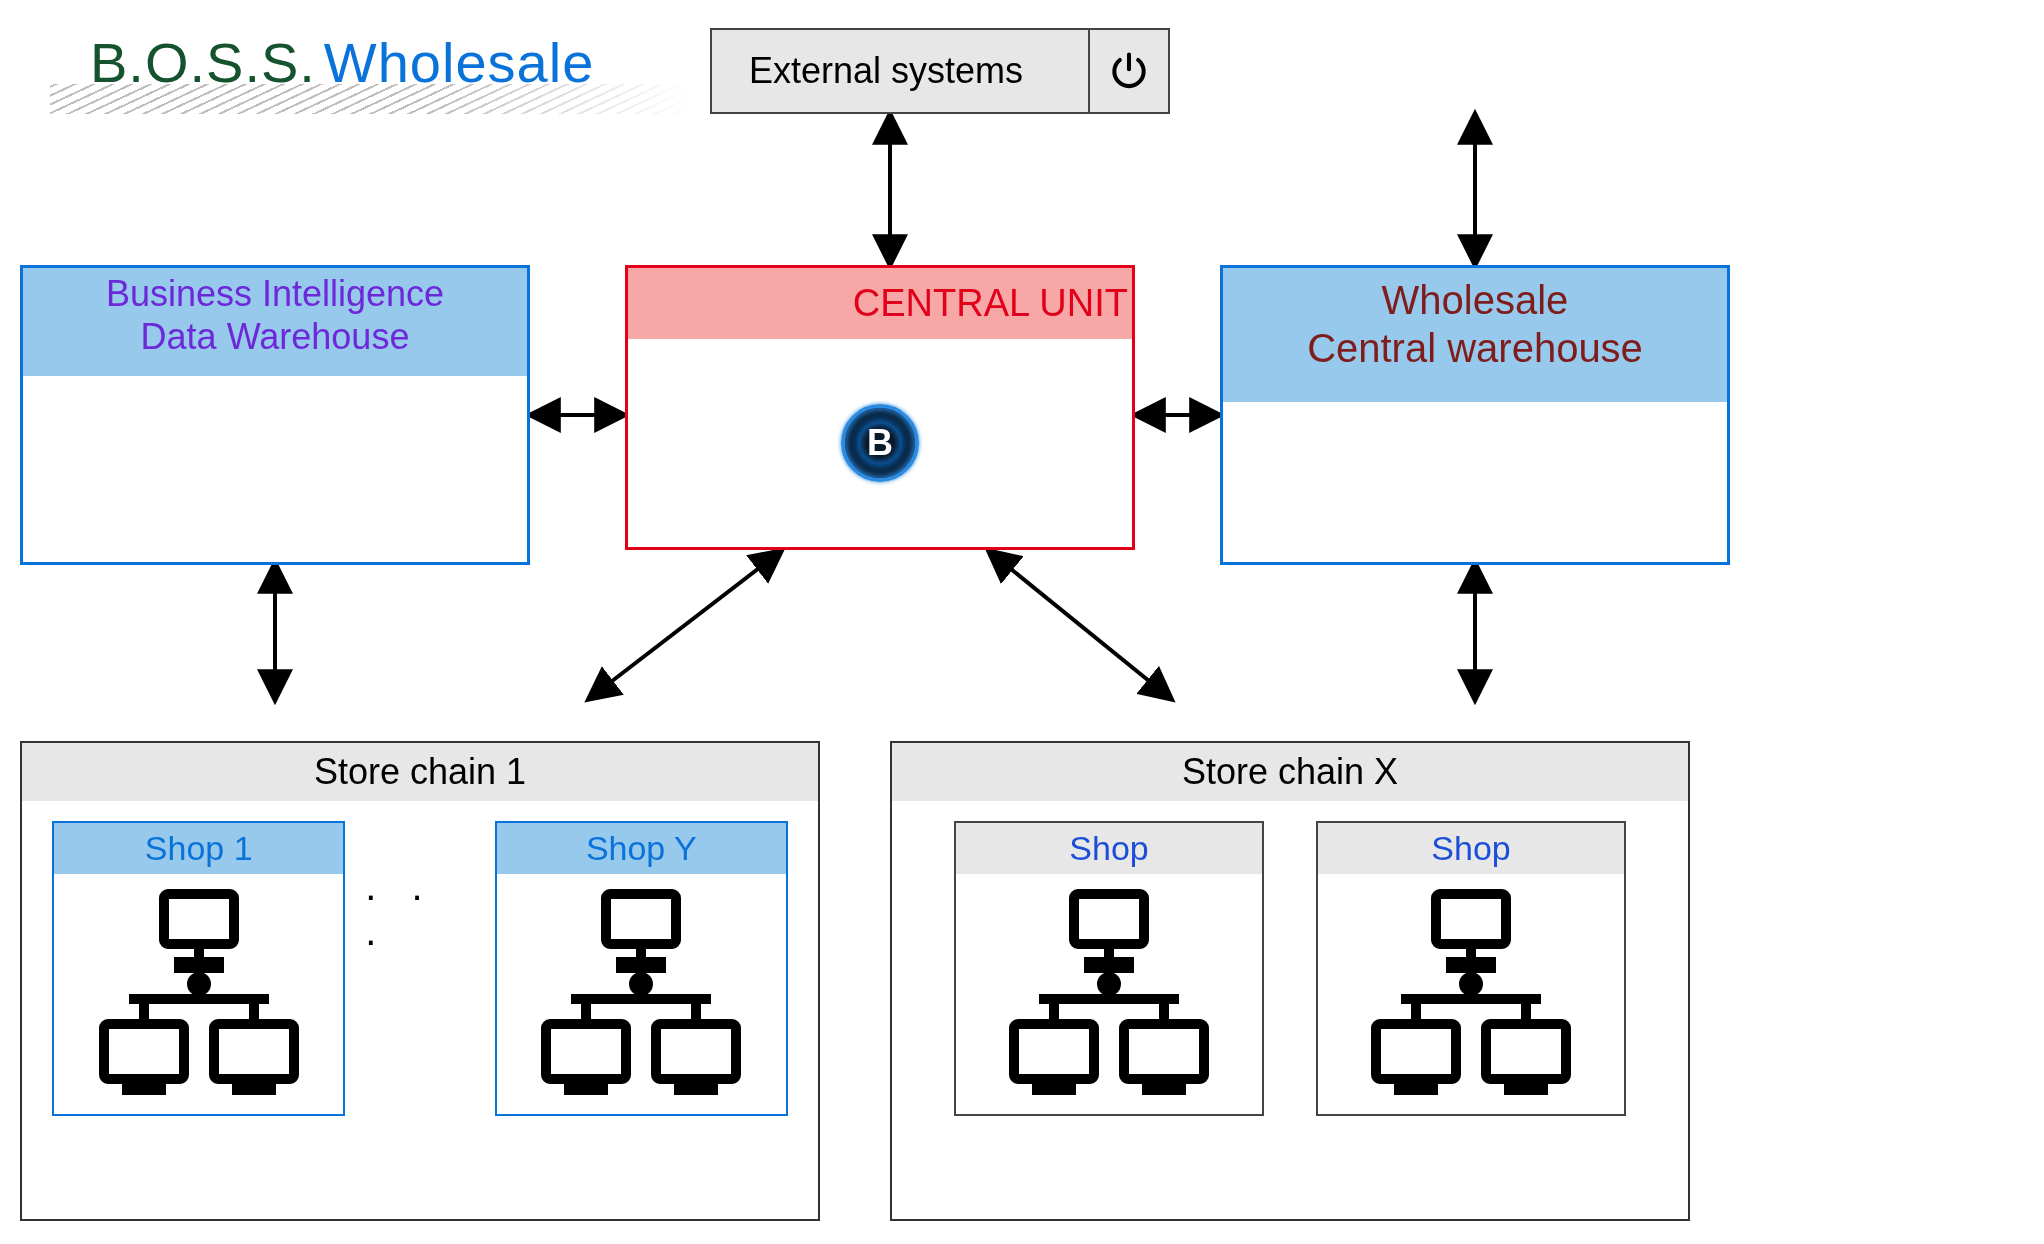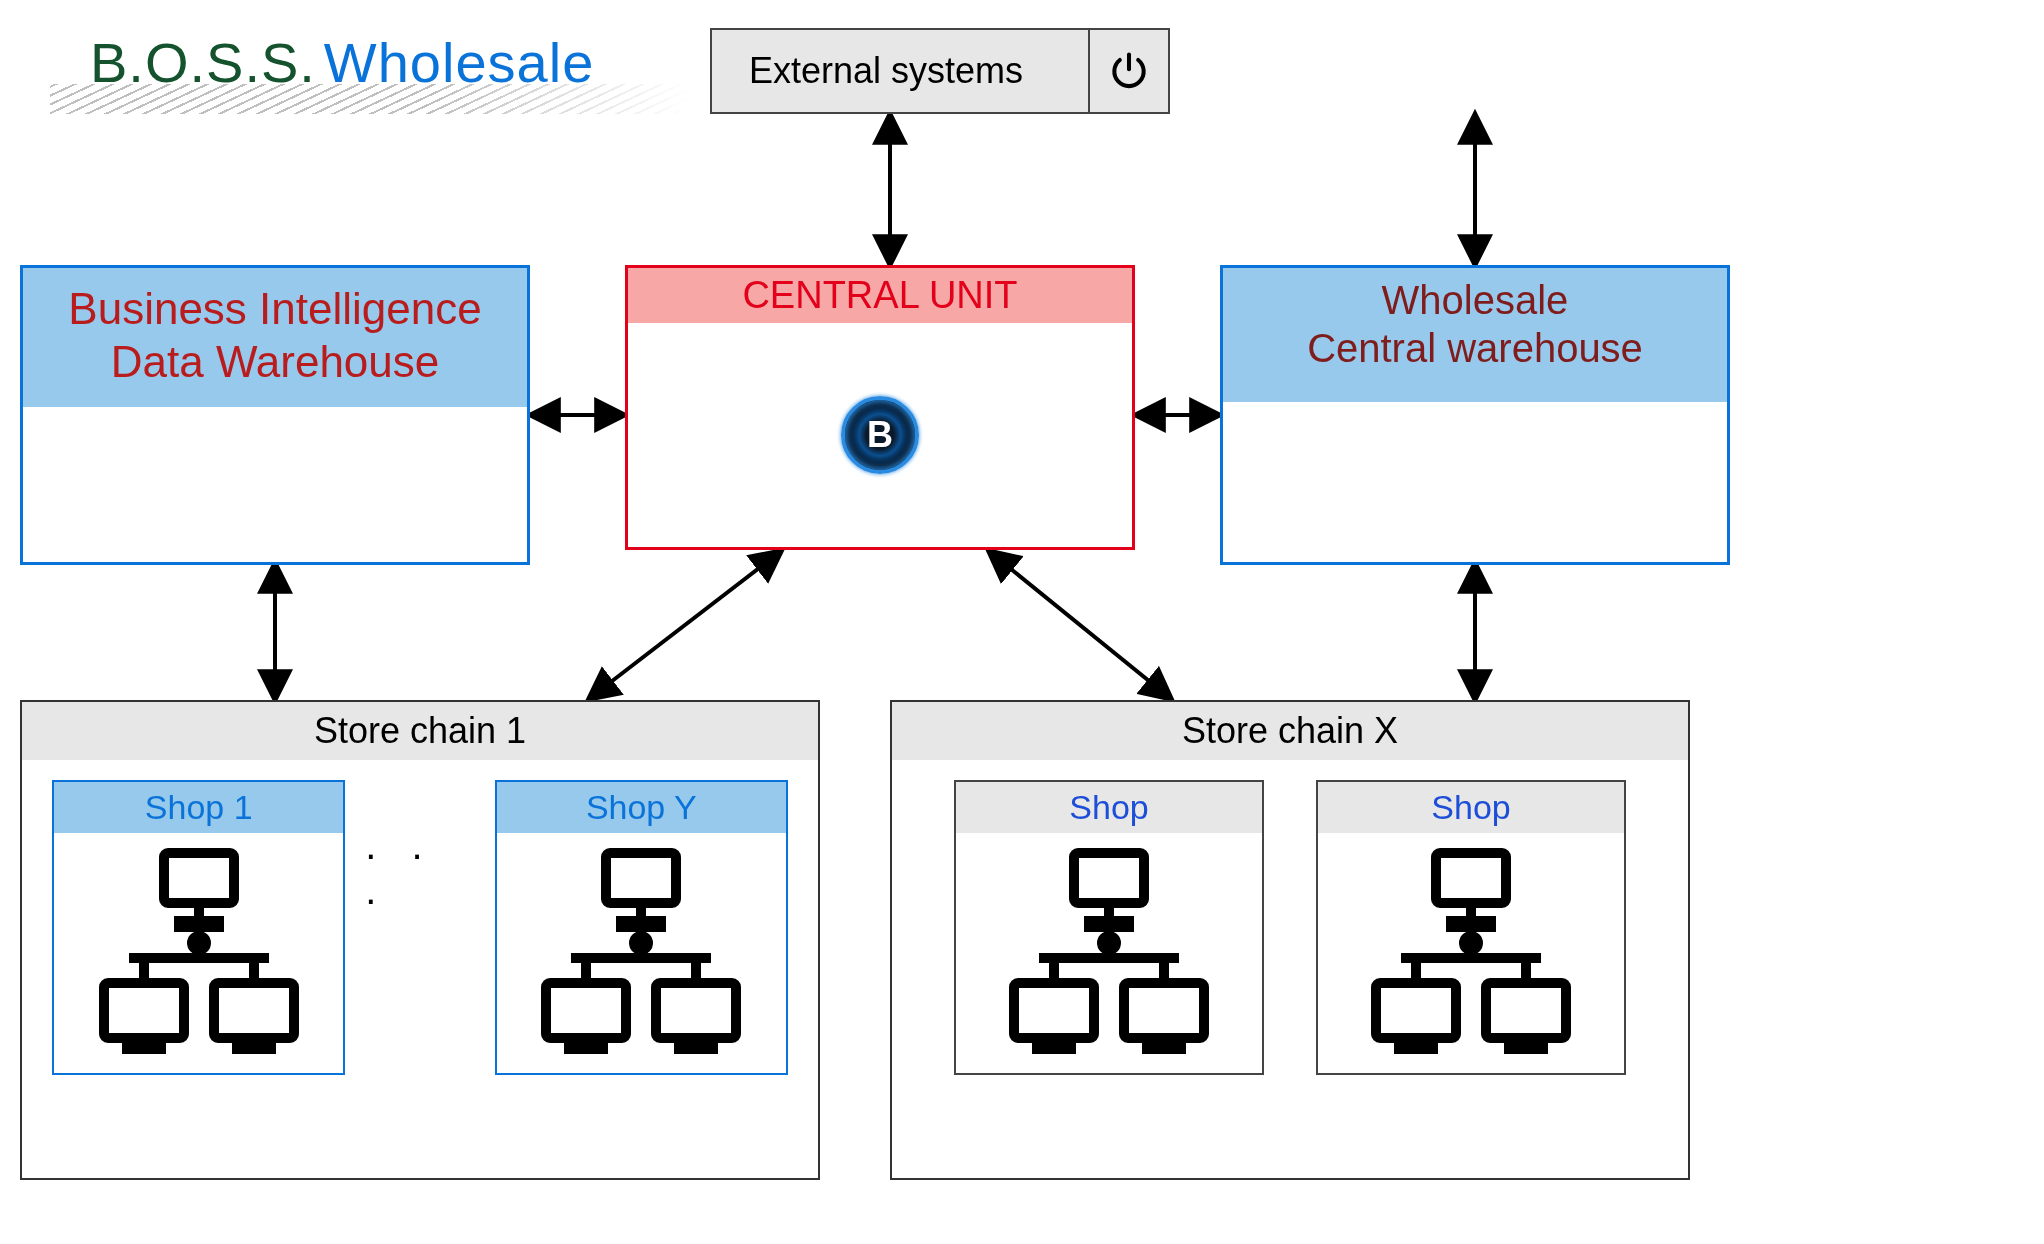--- a/index.html
+++ b/index.html
@@ -97,42 +97,42 @@
   
   .bi-box {
     left: 0; top: 245px;
     width: 510px; height: 300px;
     border: 3px solid #0a73d9;
     background: #fff;
     flex-direction: column;
   }
   .bi-box .header {
     background: #97c9ec;
-    color: #b91c1c;
-    font-size: 44px;
+    color: #6d28d9;
+    font-size: 36px;
     text-align: center;
-    padding: 15px 4px 18px;
+    padding: 4px 4px 18px;
     line-height: 1.2;
   }
   .bi-box .body { flex: 1; }
 
   .central-box {
     left: 605px; top: 245px;
     width: 510px; height: 285px;
     border: 3px solid #e2001a;
     background: #fff;
     flex-direction: column;
   }
   .central-box .header {
     background: #f8a7a7;
     color: #e2001a;
     font-size: 38px;
     font-weight: 500;
-    text-align: center;
-    padding: 6px 4px;
+    text-align: right;
+    padding: 14px 4px;
   }
   .central-box .body {
     flex: 1;
     display: flex;
     align-items: center;
     justify-content: center;
   }
   .b-badge {
     width: 78px; height: 78px;
     border-radius: 50%;
@@ -162,20 +162,21 @@
     padding: 8px 4px 30px;
     line-height: 1.2;
   }
 
   
   .chain {
     position: absolute;
     z-index: 2;
     background: #fff;
     border: 2px solid #333;
+    margin-top: 41px;
   }
   .chain .chain-header {
     background: #e7e7e7;
     font-size: 36px;
     text-align: center;
     padding: 8px 0;
     color: #000;
   }
   .chain .chain-body {
     display: flex;

